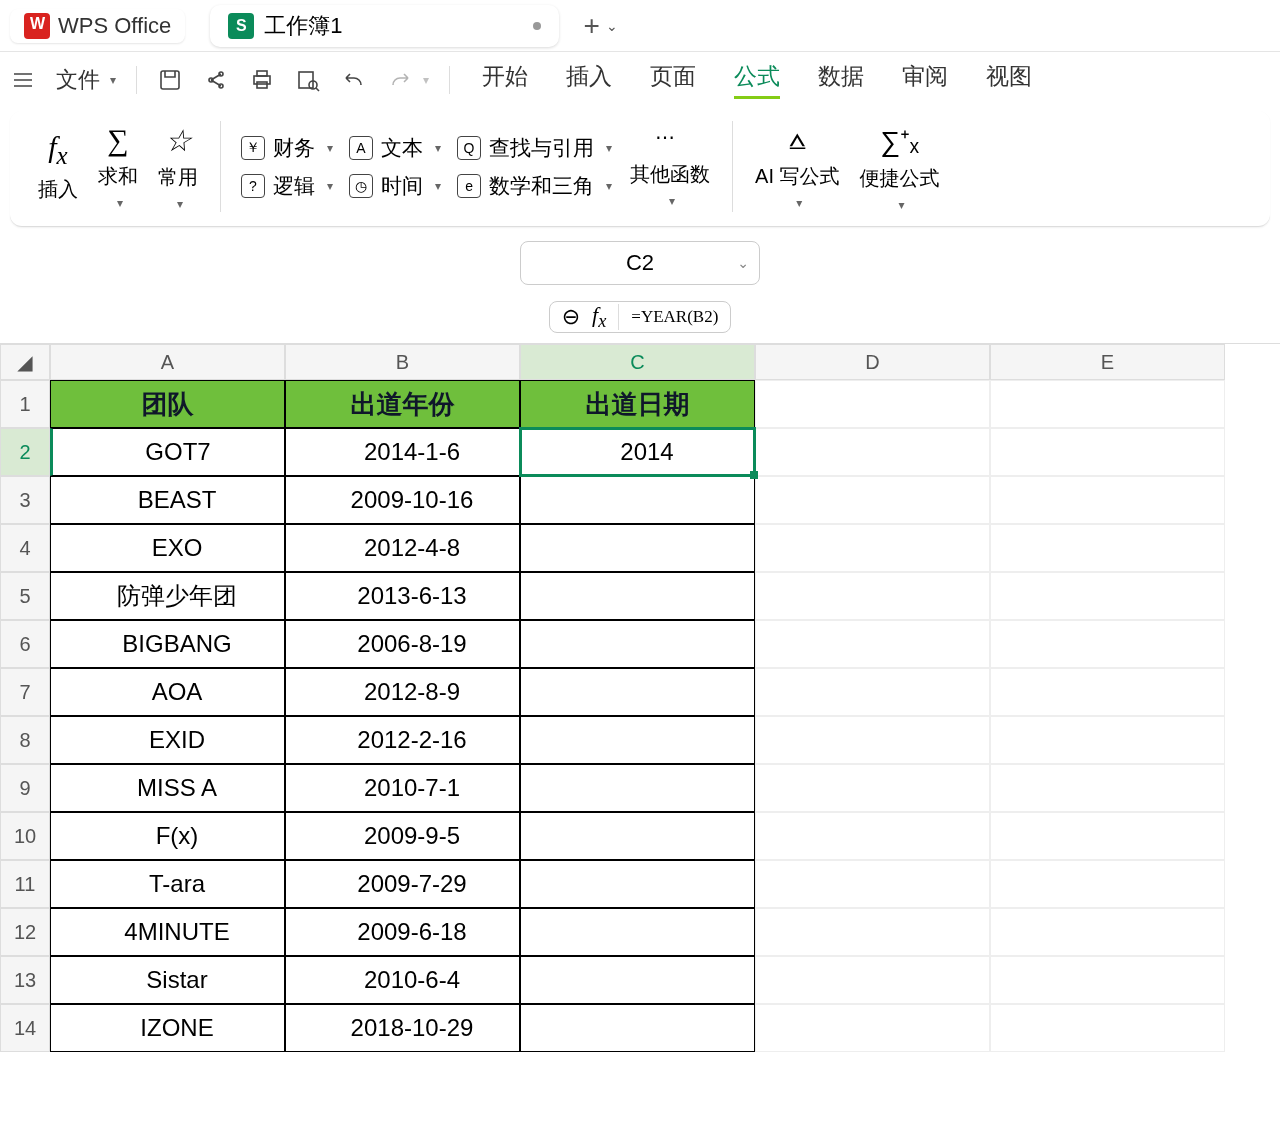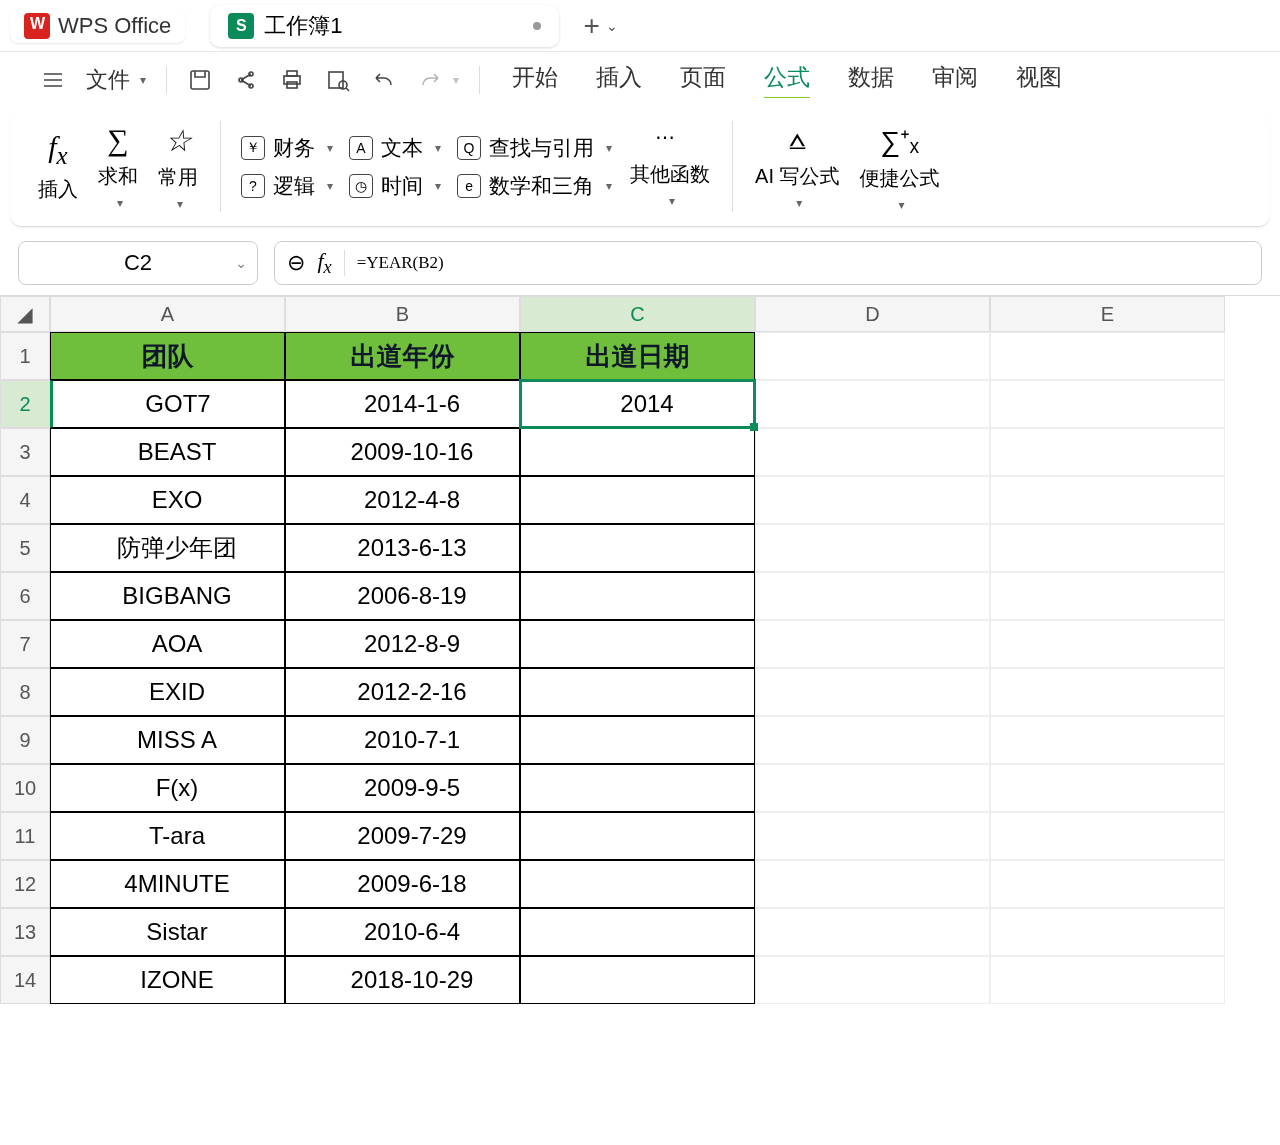--- a/index.html
+++ b/index.html
@@ -10,42 +10,42 @@
   .wps-logo { display: flex; align-items: center; gap: 8px; padding: 4px 14px; font-size: 22px; color: #333; border-radius:8px; background:#fff; box-shadow:0 1px 2px rgba(0,0,0,0.1);}
   .wps-icon { width: 26px; height: 26px; background: #d9231f; border-radius: 4px; position: relative; }
   .wps-icon::after { content: 'W'; color: #fff; font-weight: bold; font-size: 16px; position: absolute; left: 6px; top: 2px; }
   .tab { display: flex; align-items: center; gap: 10px; margin-left: 25px; padding: 6px 18px; background: #fff; border-radius: 10px; box-shadow: 0 1px 3px rgba(0,0,0,0.15); font-size: 22px; }
   .sheet-icon { width: 26px; height: 26px; background: #0b8b5a; border-radius: 4px; display:flex; align-items:center; justify-content:center; color:#fff; font-weight:bold; font-size:16px;}
   .tab-dot { width: 8px; height: 8px; background: #999; border-radius: 50%; margin-left: 180px; }
   .plus { font-size: 28px; color: #555; margin-left: 25px; }
   .caret { font-size: 14px; color: #555; margin-left: 6px; }
 
   
-  .menubar { display: flex; align-items: center; height: 55px; padding: 0 32px; font-size: 22px; color: #333; gap: 4px;}
+  .menubar { display: flex; align-items: center; height: 55px; padding: 0 2px; font-size: 22px; color: #333; gap: 4px;}
   .menu-item { display:flex; align-items:center; gap:6px; padding: 4px 8px;}
   .divider { width: 1px; height: 28px; background: #ddd; margin: 0 8px; }
   .tabs { display: flex; gap: 38px; margin-left: 20px; font-size: 23px; }
   .tab-label { color: #333; padding-bottom: 4px; }
-  .tab-active { color: #0b8b5a; border-bottom: 1px solid #84cc16; font-weight: 500;}
+  .tab-active { color: #0b8b5a; border-bottom: 3px solid #84cc16; font-weight: 500;}
   
   svg.ico { width: 26px; height: 26px; stroke: #444; fill: none; stroke-width: 1.6; }
 
   
   .ribbon { display: flex; align-items: stretch; padding: 10px 18px 14px 18px; border-bottom: 1px solid #ddd; background:#fff; border-radius:12px; margin:4px 10px; box-shadow:0 1px 2px rgba(0,0,0,0.06);}
   .ribbon-group { display: flex; align-items:center; }
   .rg-col { display:flex; flex-direction:column; align-items:center; justify-content:center; gap:6px; padding:0 10px; font-size:20px;}
   .rg-col .big { font-size:30px; font-style:italic; font-family: serif;}
   .rg-rows { display:flex; flex-direction:column; gap:10px; padding:0 8px;}
   .rg-row { display:flex; align-items:center; gap:8px; font-size:21px;}
   .rg-row .sq { width:24px;height:24px;border:1.5px solid #444;border-radius:4px; display:flex;align-items:center;justify-content:center;font-size:14px;}
   .vdiv { width:1px; background:#ddd; margin:0 12px;}
   .caret-sm::after{content:'▾'; font-size:12px; margin-left:4px; color:#666;}
 
   
-  .formula-row { display:flex; align-items:center; padding:10px 18px; gap:16px; border-bottom:1px solid #ddd;}
+  .formula-row { display:flex; align-items:center; padding:10px 24px; gap:16px; border-bottom:1px solid #ddd;flex-direction:column;}
   .namebox { width:240px; height:44px; border:1px solid #ccc; border-radius:8px; display:flex; align-items:center; justify-content:center; font-size:22px; position:relative;}
   .namebox .dd{position:absolute; right:10px; font-size:14px; color:#888;}
   .fx-area { flex:1; height:44px; border:1px solid #ccc; border-radius:8px; display:flex; align-items:center; padding:0 12px; gap:12px; font-size:22px;}
   .fx-area .fxlab{font-style:italic; font-family:serif;}
   .fx-area .sep{width:1px;height:26px;background:#ddd;}
   .formula-text{font-family:Liberation Serif, serif; font-size:17px;}
 
   
   .grid { display:grid; grid-template-columns: 50px 235px 235px 235px 235px 235px; }
   .colhdr, .rowhdr, .corner { background:#f5f5f5; border:0.5px solid #ddd; display:flex; align-items:center; justify-content:center; font-size:20px; color:#555; height:36px;}

